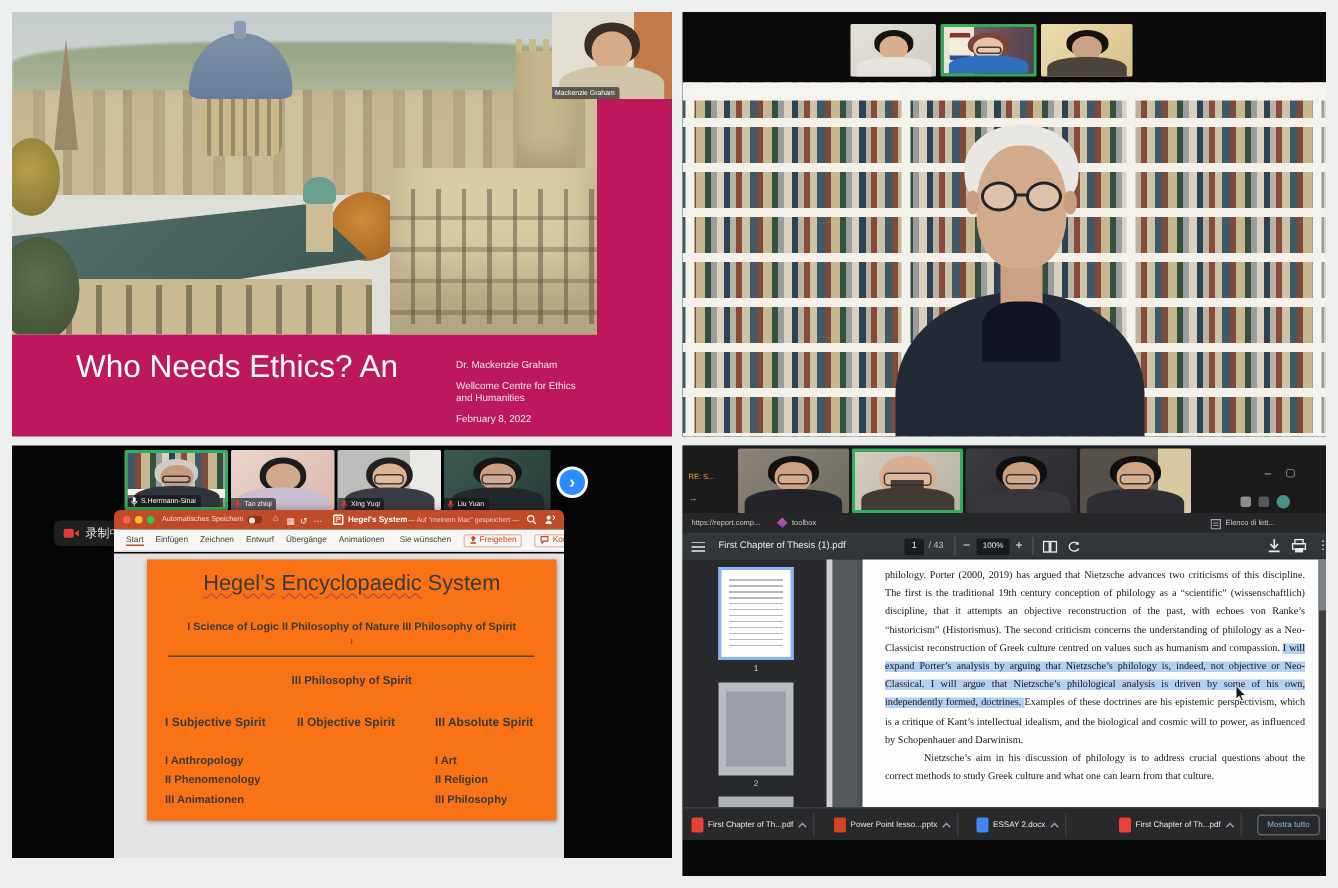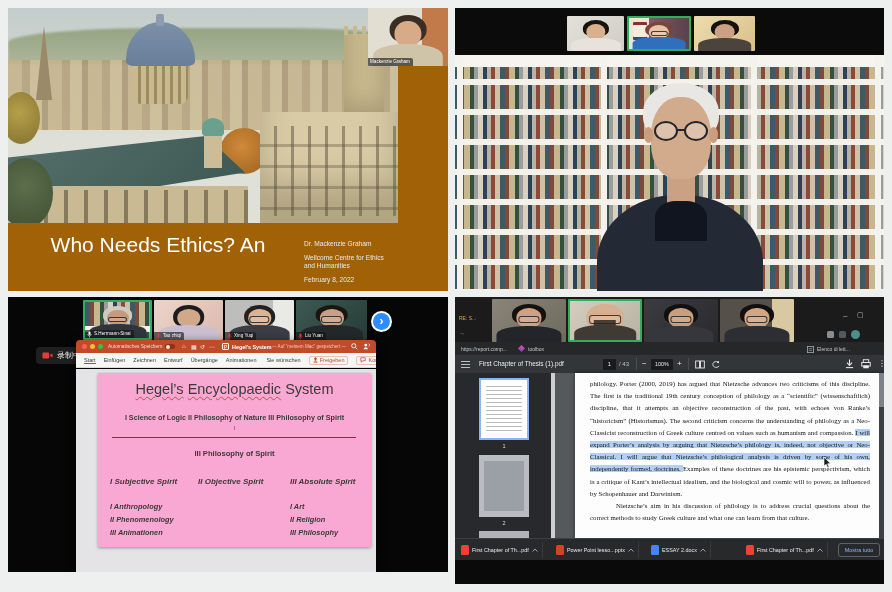--- a/index.html
+++ b/index.html
@@ -1,18 +1,18 @@
 <!DOCTYPE html>
 <html><head>
 <meta charset="utf-8">
 <style>
   *{box-sizing:border-box;margin:0;padding:0;}
   html,body{width:892px;height:592px;overflow:hidden;background:#eef0ef;font-family:"Liberation Sans",sans-serif;}
   .stage{position:relative;width:892px;height:592px;background:#eef0ef;}
-  .panel{position:absolute;overflow:hidden;background:#a16207;}
+  .panel{position:absolute;overflow:hidden;background:#be185d;}
   .abs{position:absolute;}
   
   .pn{position:absolute;inset:0;overflow:hidden;}
   .pn .hair{position:absolute;left:50%;top:12%;width:46%;height:48%;transform:translateX(-50%);border-radius:50% 50% 44% 44%;background:var(--hair,#1e1e1e);}
   .pn .face{position:absolute;left:50%;top:22%;width:34%;height:46%;transform:translateX(-50%);border-radius:48%;background:var(--skin,#cda184);}
   .pn .torso{position:absolute;left:50%;bottom:-6%;width:88%;height:44%;transform:translateX(-50%);border-radius:46% 46% 0 0;background:var(--shirt,#2e2e33);}
   .pn.gl .face::after{content:"";position:absolute;left:8%;right:8%;top:40%;height:24%;border:1px solid rgba(22,22,26,.8);border-radius:3px;background:rgba(250,250,255,.14);}
   .pn .beard{position:absolute;left:50%;top:48%;width:32%;height:26%;transform:translateX(-50%);border-radius:0 0 46% 46%;background:rgba(45,40,34,.85);}
   
   .shelfbg{background-color:#e9e5dc;background-image:
@@ -20,21 +20,21 @@
     repeating-linear-gradient(90deg,#3f5a66 0 5px,#7e4a3c 5px 9px,#c7b78e 9px 15px,#35503f 15px 19px,#9a9c9e 19px 23px,#d9d0bf 23px 28px,#2e4256 28px 32px,#b8b2a2 32px 36px,#8a4a3a 36px 40px,#ccc2a8 40px 45px);}
   .upright{position:absolute;top:0;bottom:0;width:6px;background:#f4f2ec;}
   
   .tile{position:absolute;overflow:hidden;background:#444;border-radius:1px;}
   .tile.active{border:2px solid #2fae5d;}
   .namebar{position:absolute;left:0;right:auto;bottom:0;display:flex;align-items:center;gap:2px;background:rgba(20,20,20,.62);color:#fff;font-size:4.6px;line-height:8px;height:8px;padding:0 3px 0 2px;white-space:nowrap;border-radius:0 2px 0 0;}
   .nowrap{white-space:nowrap;}
   
   .ppt-tab{font-size:5.5px;color:#3b3b3b;white-space:nowrap;}
   .wavy{text-decoration:underline;text-decoration-style:wavy;text-decoration-color:#c0504d;text-decoration-thickness:1px;text-underline-offset:2px;}
-  .slide-item{font-size:7.4px;font-weight:600;color:#3c3a36;line-height:13px;white-space:nowrap;font-style:italic;}
+  .slide-item{font-size:7.4px;font-weight:600;color:#3c3a36;line-height:13px;white-space:nowrap;}
   
   .pdftext{font-family:"Liberation Serif",serif;font-size:6.8px;line-height:12.2px;color:#141414;text-align:justify;}
   .hl{background:#b3d0f2;}
   .chip{position:absolute;top:3px;height:16px;display:flex;align-items:center;gap:3px;padding:0 4px;color:#e8eaed;font-size:5.4px;white-space:nowrap;border-right:1px solid #3a3b3e;}
   .fic{width:8px;height:10px;border-radius:1.5px;flex:0 0 auto;}
 </style>
 </head>
 <body>
 
 <div class="stage">
@@ -252,21 +252,21 @@
         </span>
         <span class="ppt-tab" style="color:#c04a31;border:1px solid #e6c0b2;border-radius:2px;padding:0.5px 3px;display:flex;align-items:center;gap:2px;">
           <svg width="6" height="6" viewBox="0 0 8 8">
               <path d="M1 1 H7 V5 H3.5 L1.8 7 V5 H1 Z" fill="none" stroke="#c04a31" stroke-width="1"></path>
             </svg>
           <span>Kommentare</span>
         </span>
       </div>
 
       <div class="abs" style="left:0;top:29px;width:300px;height:203px;background:#e4e4e6;">
-        <div class="abs" style="left:22px;top:4px;width:273px;height:174px;background:#f9a8d4;box-shadow:0 1px 3px rgba(0,0,0,.35);">
+        <div class="abs" style="left:22px;top:4px;width:273px;height:174px;background:#f97316;box-shadow:0 1px 3px rgba(0,0,0,.35);">
           <div class="abs nowrap" style="left:0;top:8px;width:273px;text-align:center;font-size:14.5px;font-weight:500;color:#3c3a36;">
             <span class="wavy">Hegel’s</span> <span class="wavy">Encyclopaedic</span> <span>System</span>
           </div>
           <div class="abs nowrap" style="left:0;top:40px;width:273px;text-align:center;font-size:7.2px;font-weight:600;color:#3c3a36;">I  Science of Logic  II Philosophy of Nature III Philosophy of Spirit</div>
           <div class="abs" style="left:0;top:52px;width:273px;text-align:center;font-size:5px;color:#3c3a36;">I</div>
           <div class="abs" style="left:14px;top:64px;width:244px;border-top:1px solid #4a4a4a;"></div>
           <div class="abs" style="left:0;top:76px;width:273px;text-align:center;font-size:7.6px;font-weight:600;color:#3c3a36;">III Philosophy of Spirit</div>
           <div class="abs slide-item" style="left:12px;top:102px;font-size:8px;">I Subjective Spirit</div>
           <div class="abs slide-item" style="left:100px;top:102px;font-size:8px;">II Objective Spirit</div>
           <div class="abs slide-item" style="left:192px;top:102px;font-size:8px;">III Absolute Spirit</div>

